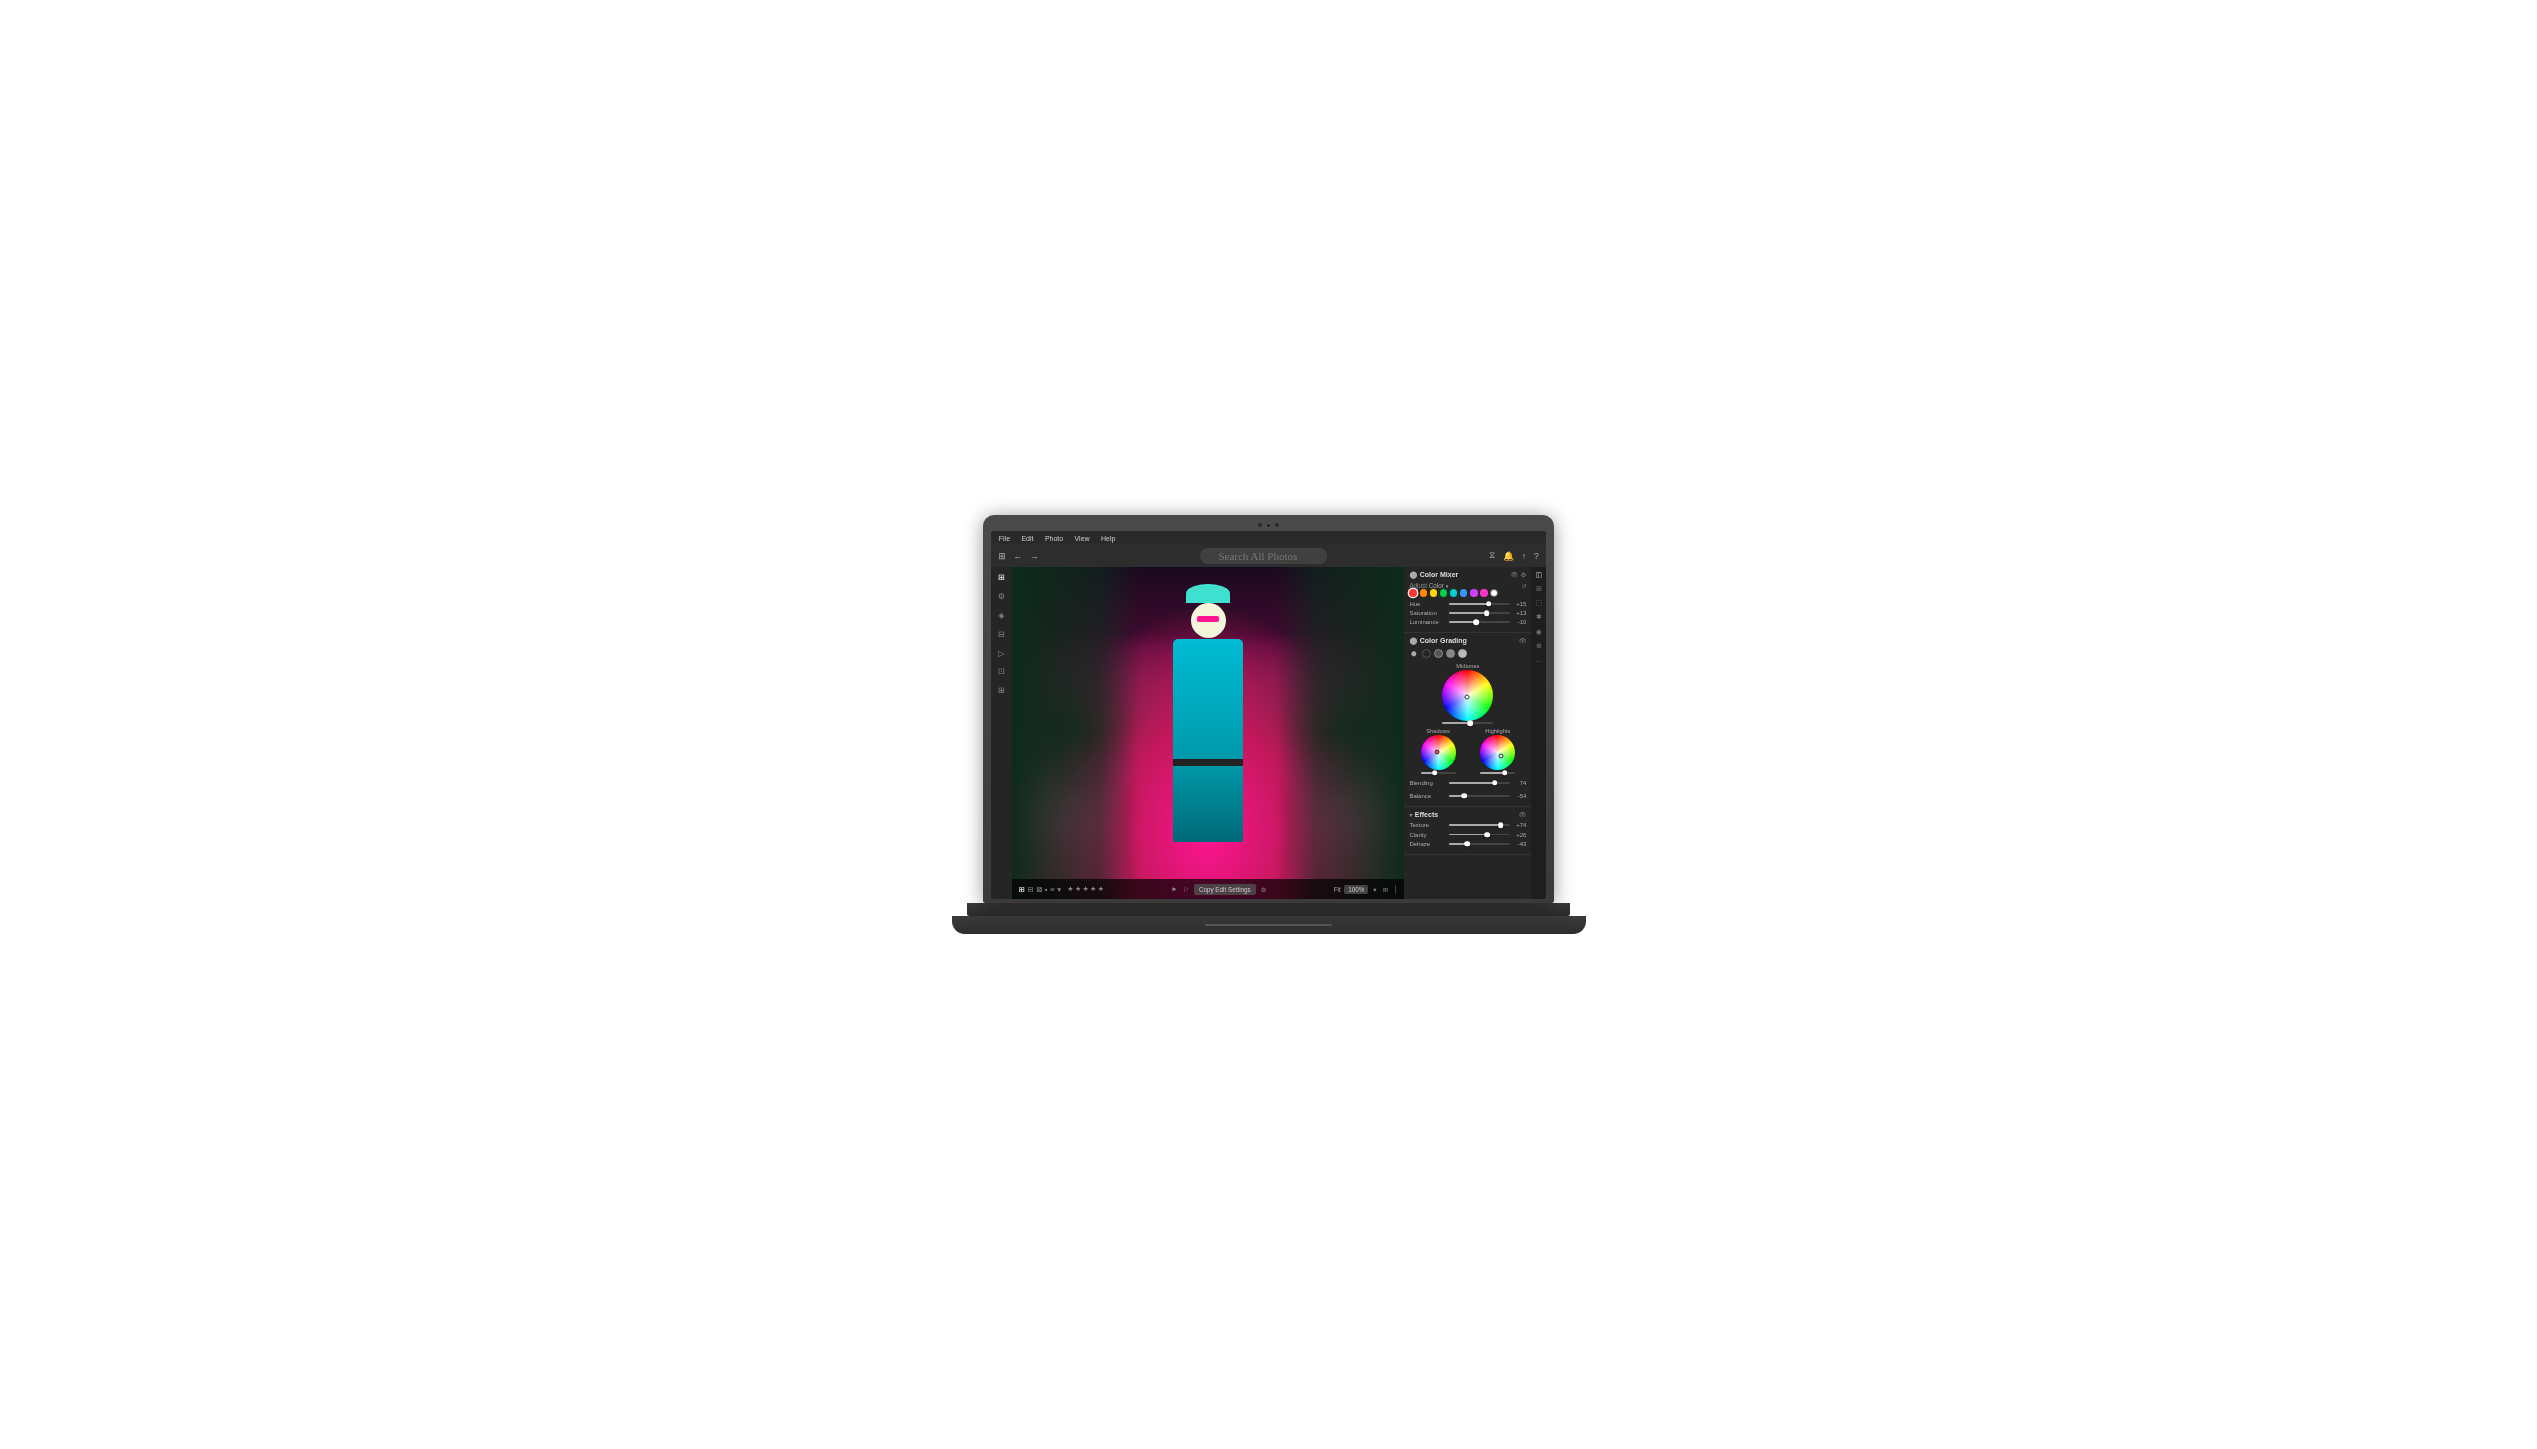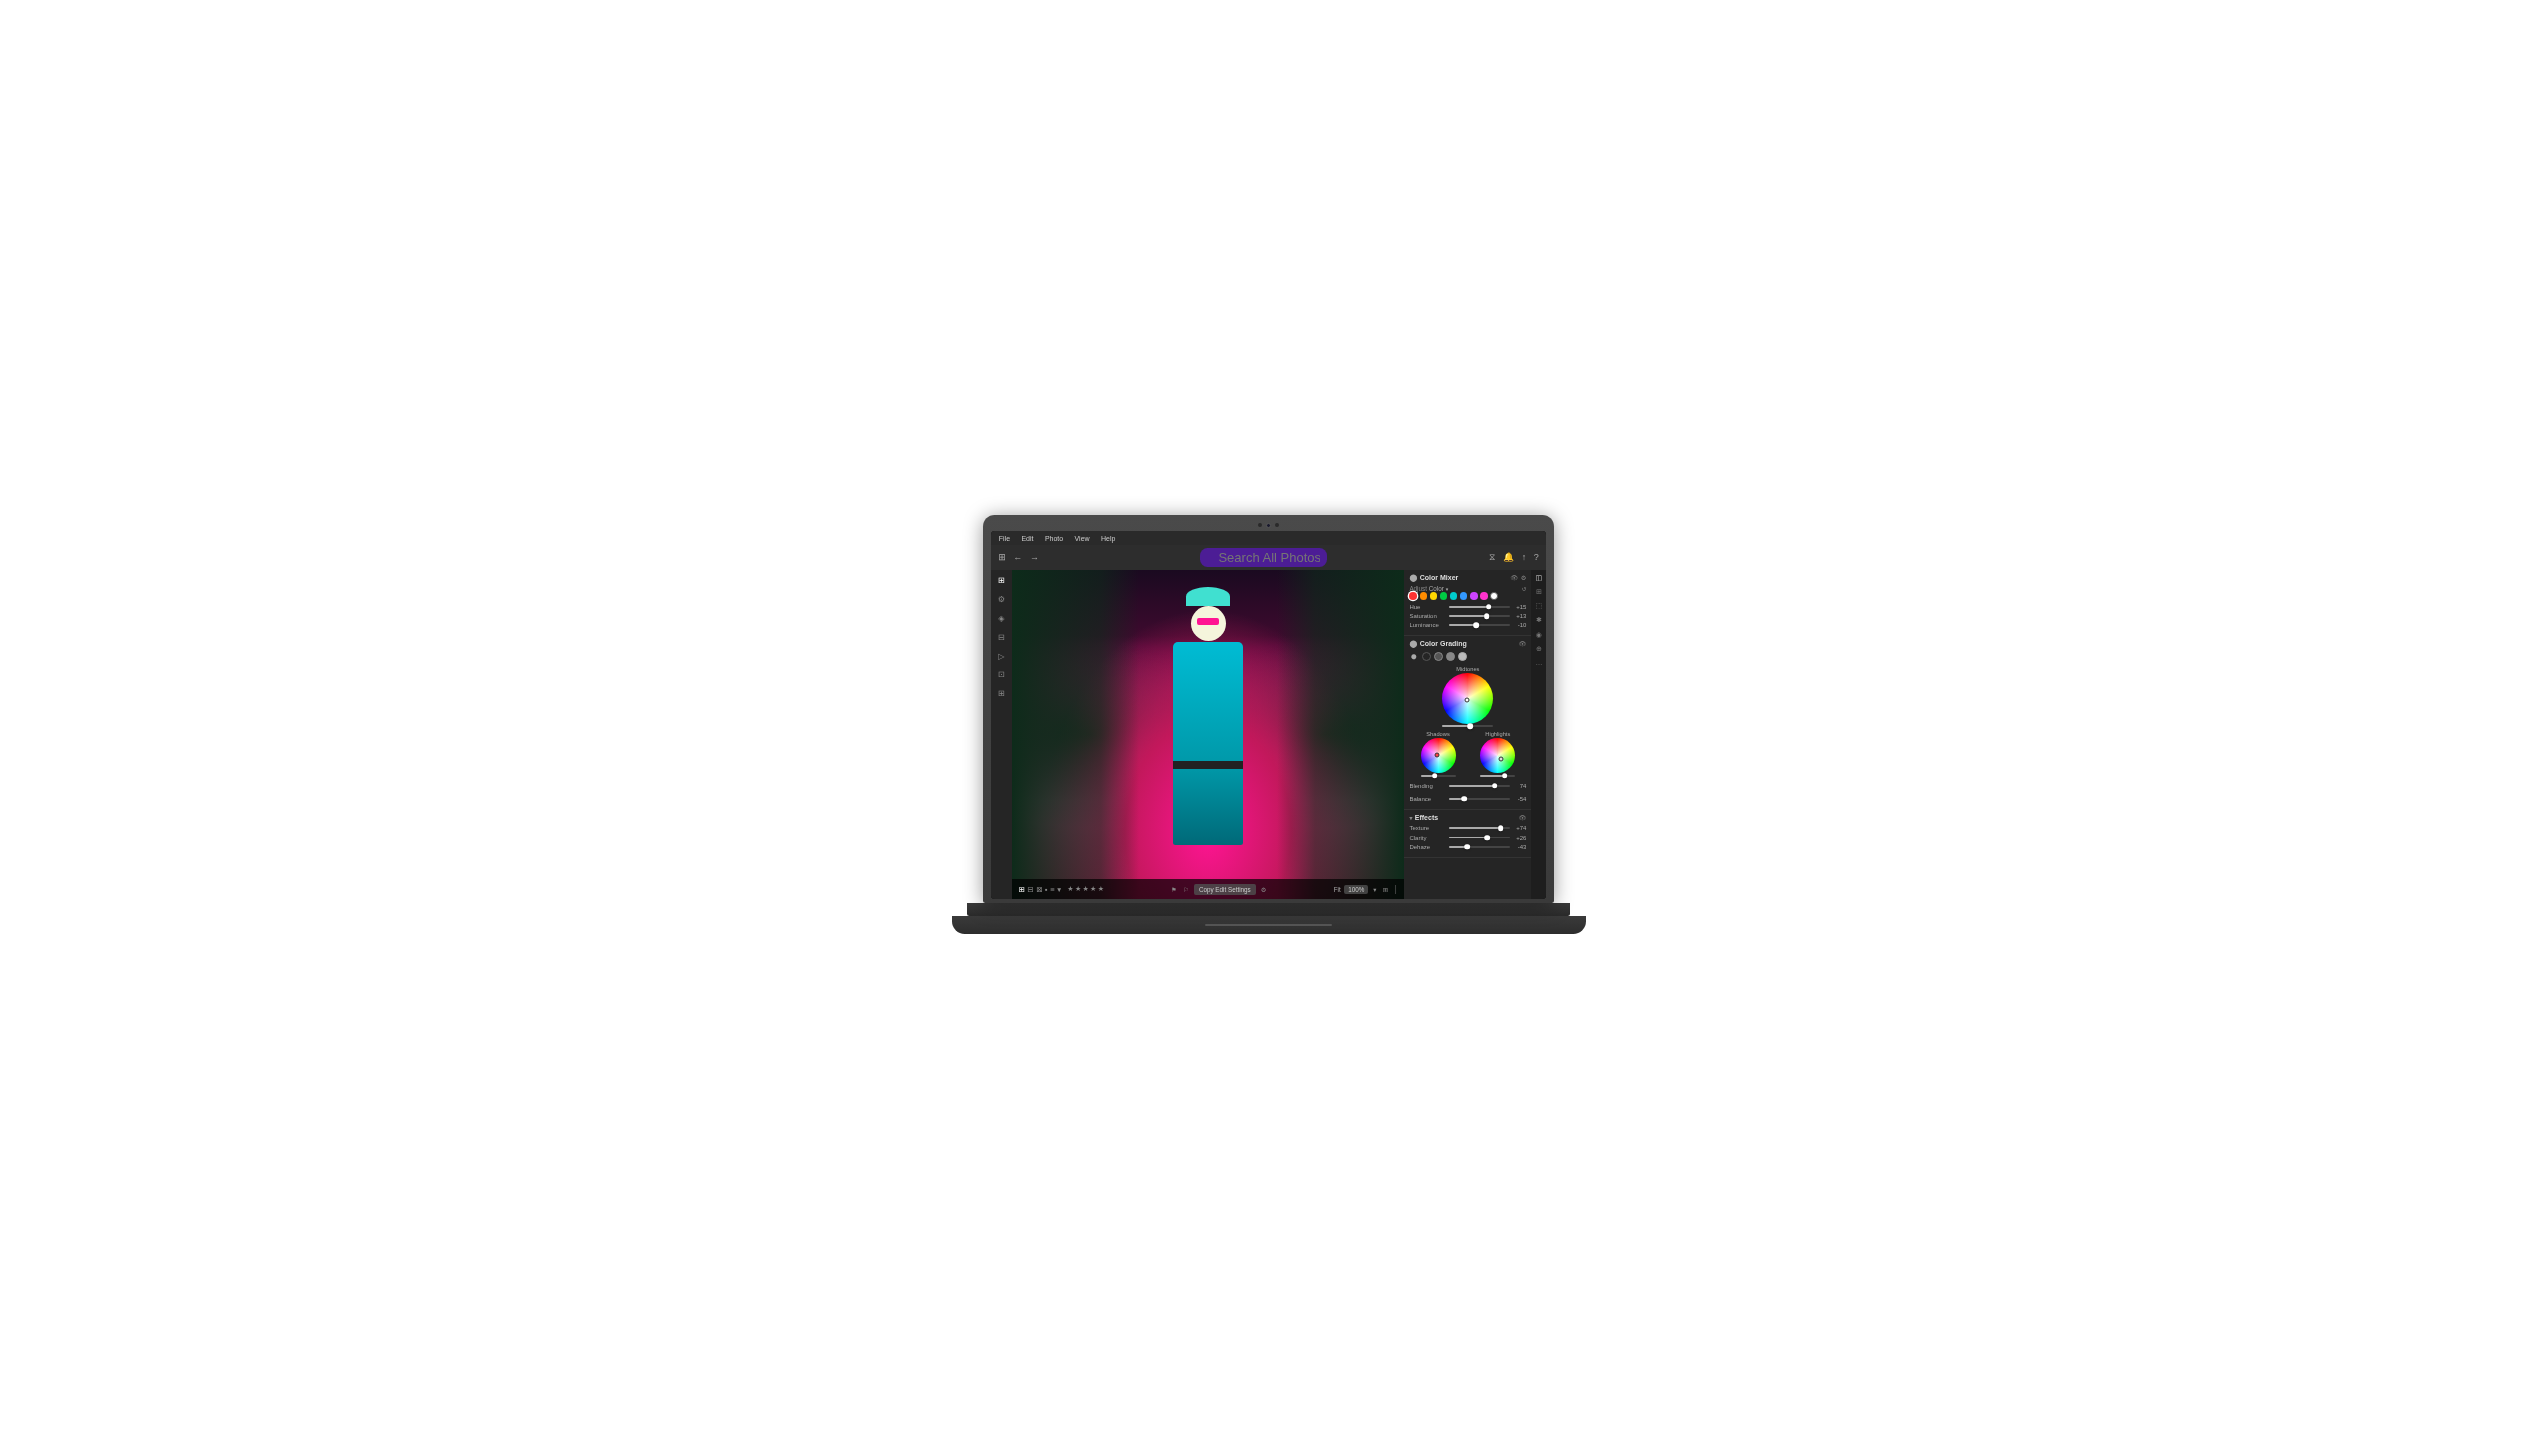--- a/index.html
+++ b/index.html
@@ -86,28 +86,29 @@
       align-items: center;
       padding: 3.2px 6.3px;
       gap: 5px;
       flex-shrink: 0;
     }
     .toolbar-left { display: flex; align-items: center; gap: 5px; }
     .toolbar-center { flex: 1; display: flex; justify-content: center; }
     .toolbar-right { display: flex; align-items: center; gap: 5px; }
 
     .search-box {
-      background: #4c1d95;
+      background: #404040;
       border: none;
       border-radius: 7.6px;
       padding: 1.9px 7.6px 1.9px 18px;
       color: #aaa;
-      font-size: 13px;
+      font-size: 11px;
       width: 127px;
       position: relative;
+      font-family: Liberation Serif, serif;
     }
     .search-wrapper {
       position: relative;
       display: flex;
       align-items: center;
     }
     .search-icon-inline {
       position: absolute;
       left: 5px;
       color: #888;

